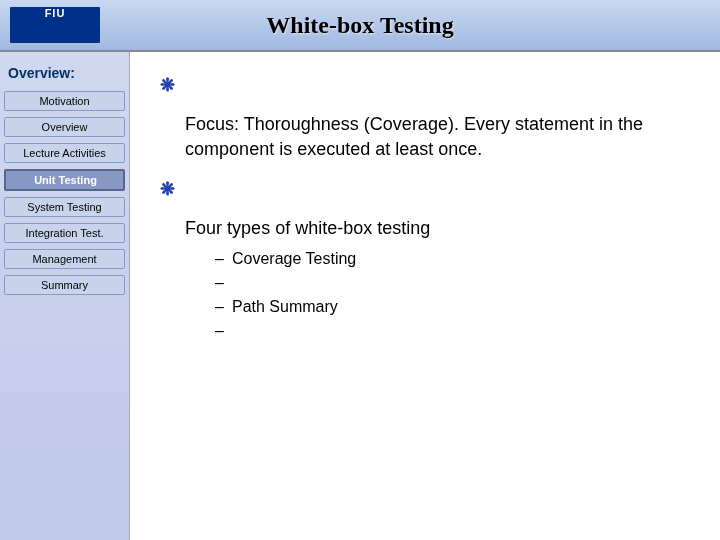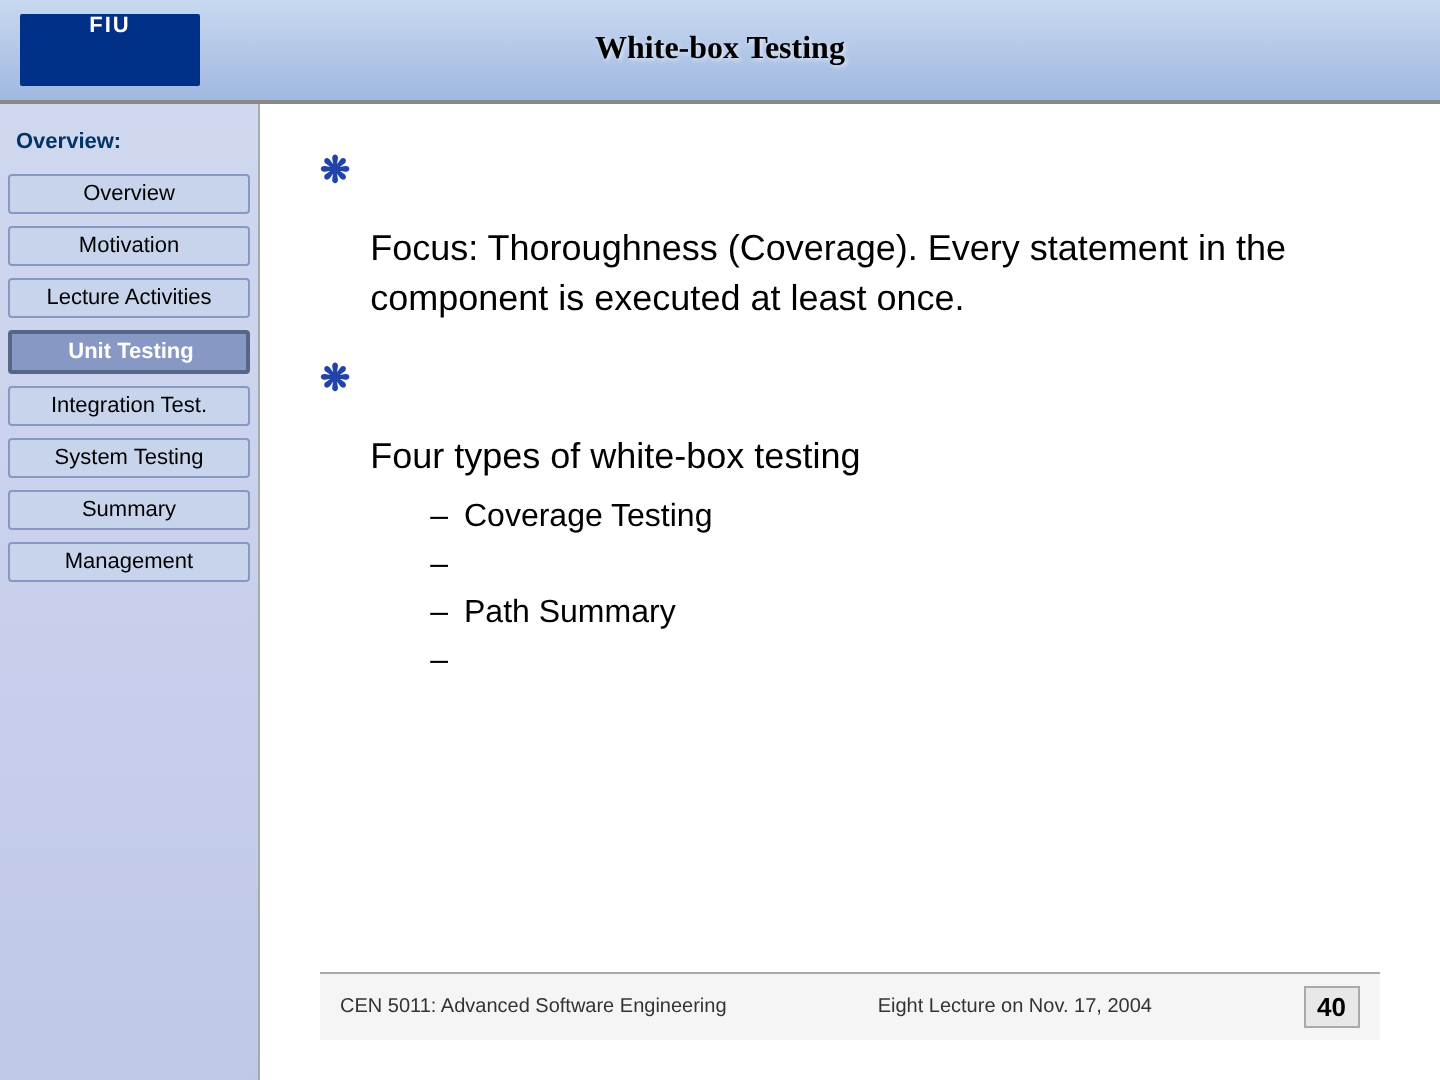--- a/index.html
+++ b/index.html
@@ -39,21 +39,21 @@
       display: flex;
       align-items: flex-start;
       justify-content: center;
       color: #fff;
       font-size: 11px;
       font-weight: bold;
       letter-spacing: 1px;
     }
 
     .header-title {
-      font-size: 16px;
+      font-size: 24px;
       font-weight: bold;
       color: #000;
       font-family: 'Times New Roman', serif;
       text-shadow: 1px 1px 2px rgba(255,255,255,0.6);
     }
 
     
     .main-container {
       display: flex;
       height: 488px;
@@ -64,21 +64,21 @@
       width: 130px;
       background: linear-gradient(to bottom, #d0d8f0 0%, #c0c8e8 100%);
       border-right: 1px solid #aaa;
       padding: 10px 0;
       display: flex;
       flex-direction: column;
       gap: 4px;
     }
 
     .sidebar-label {
-      font-size: 11px;
+      font-size: 14px;
       font-weight: bold;
       color: #003366;
       padding: 3px 8px;
       margin-bottom: 2px;
     }
 
     .sidebar-item {
       font-size: 11px;
       color: #000;
       padding: 3px 8px;
@@ -184,28 +184,28 @@
     </div>
   </div>
   <div class="header-title">White-box Testing</div>
 </div>
 
 <div class="main-container">
 
   <div class="sidebar">
     <div class="sidebar-label">Overview:</div>
 
+    <div class="sidebar-item">Motivation</div>
     <div class="sidebar-item">Overview</div>
-    <div class="sidebar-item">Motivation</div>
     <div class="sidebar-item">Lecture Activities</div>
     <div class="sidebar-item active">Unit Testing</div>
+    <div class="sidebar-item">System Testing</div>
     <div class="sidebar-item">Integration Test.</div>
-    <div class="sidebar-item">System Testing</div>
+    <div class="sidebar-item">Management</div>
     <div class="sidebar-item">Summary</div>
-    <div class="sidebar-item">Management</div>
   </div>
 
   <div class="content">
     <div class="content-body">
 
       <div class="bullet-row">
         <div class="bullet-icon">❋</div>
         <div class="bullet-text">Focus: Thoroughness (Coverage). Every statement in the component is executed at least once.</div>
       </div>
 
@@ -228,20 +228,15 @@
             </div>
             <div class="sub-item">
               <span class="sub-dash">–</span>
             </div>
           </div>
         </div>
       </div>
 
     </div>
 
-    <div class="footer">
-      <span>CEN 5011: Advanced Software Engineering</span>
-      <span>Eight Lecture on Nov. 17, 2004</span>
-      <span class="footer-page">40</span>
-    </div>
 
   </div>
 </div>
 
 </body></html>

